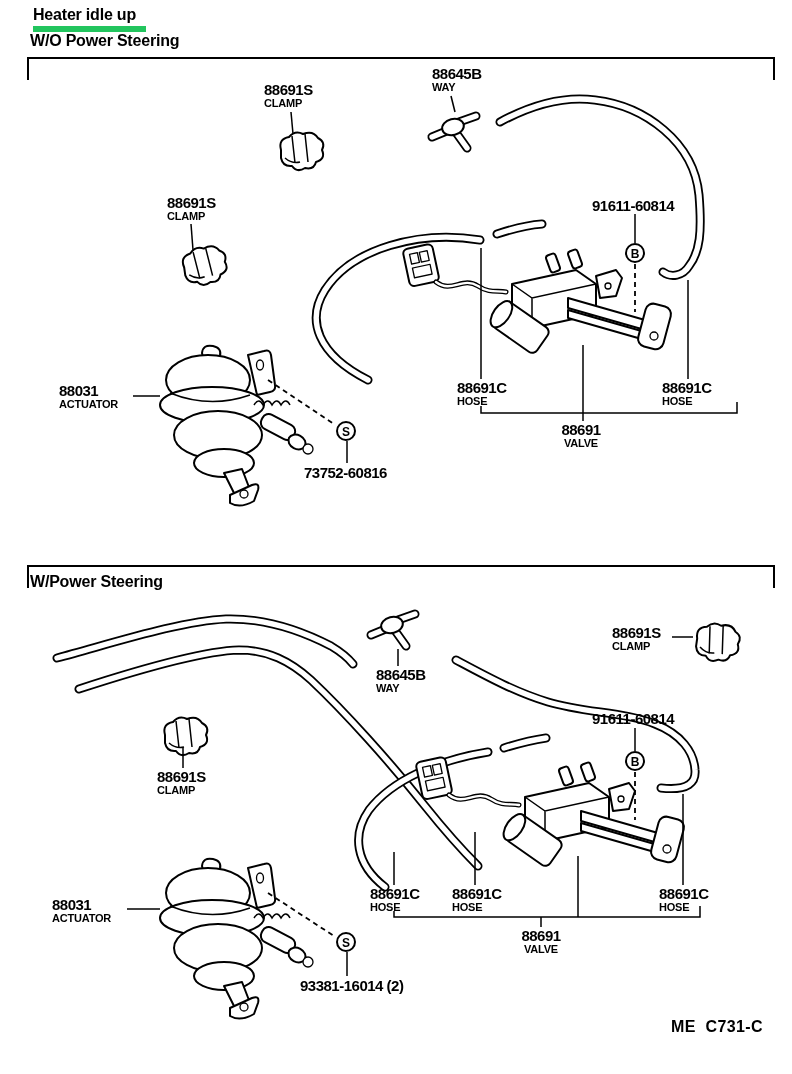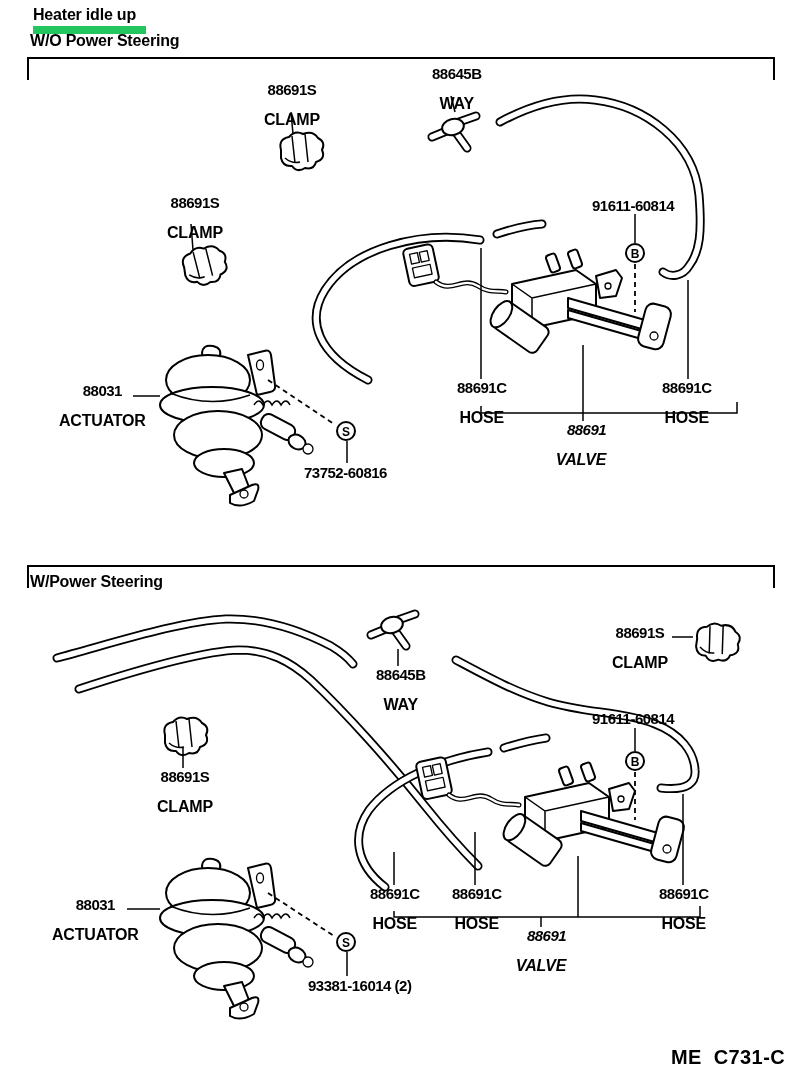--- a/index.html
+++ b/index.html
@@ -1,25 +1,25 @@
 <!DOCTYPE html>
 <html><head>
 <meta charset="utf-8">
 <style>
   html,body{margin:0;padding:0;background:#fff;}
   .canvas{position:relative;width:792px;height:1074px;background:#ffffff;
           font-family:"Liberation Sans",sans-serif;color:#000;overflow:hidden;}
   .art{position:absolute;left:0;top:0;}
   .hdr{position:absolute;font-weight:bold;font-size:16px;letter-spacing:-0.2px;white-space:nowrap;}
-  .title{border-bottom:8px solid #22c55e;padding:0 10px 2px 0;}
-  .part-label{position:absolute;line-height:1;white-space:nowrap;text-align:center;}
+  .title{border-bottom:6px solid #22c55e;padding:0 10px 2px 0;}
+  .part-label{position:absolute;line-height:1;white-space:nowrap;}
   .pn{font-weight:bold;font-size:15px;letter-spacing:-0.5px;}
-  .pname{font-weight:bold;font-size:16px;letter-spacing:-0.2px;margin-top:15px;}
-  .center{transform:translateX(-50%);text-align:right;font-style:italic;}
-  .footer{position:absolute;font-weight:bold;font-size:20px;letter-spacing:0.4px;white-space:pre;margin-top:28px;}
+  .pname{font-weight:bold;font-size:11px;letter-spacing:-0.2px;margin-top:1px;}
+  .center{transform:translateX(-50%);text-align:center;}
+  .footer{position:absolute;font-weight:bold;font-size:16px;letter-spacing:0.4px;white-space:pre;}
   
   .ln{stroke:#000;stroke-width:1.5;fill:none;}
   .ln2{stroke:#000;stroke-width:2;fill:none;}
   .dash{stroke:#000;stroke-width:1.8;fill:none;stroke-dasharray:5 4;}
   .ho{stroke:#000;stroke-width:9;fill:none;stroke-linecap:round;stroke-linejoin:round;}
   .hi{stroke:#fff;stroke-width:5.4;fill:none;stroke-linecap:round;stroke-linejoin:round;}
   .wo{stroke:#000;stroke-width:5;fill:none;stroke-linecap:round;}
   .wi{stroke:#fff;stroke-width:2.4;fill:none;stroke-linecap:round;}
   .part{fill:#fff;stroke:#000;stroke-width:2;stroke-linejoin:round;}
   .partthin{fill:#fff;stroke:#000;stroke-width:1.3;stroke-linejoin:round;}
@@ -257,19 +257,19 @@
     <div class="pname">HOSE</div>
   </div>
   <div class="part-label center" style="left:541px;top:928px">
     <div class="pn">88691</div>
     <div class="pname">VALVE</div>
   </div>
   <div class="part-label" style="left:52px;top:897px">
     <div class="pn">88031</div>
     <div class="pname">ACTUATOR</div>
   </div>
-  <div class="part-label" style="left:308px;top:978px">
+  <div class="part-label" style="left:300px;top:978px">
     <div class="pn">93381-16014 (2)</div>
   </div>
 
   <div class="footer" style="left:671px;top:1018px">ME  C731-C</div>
 
 </div>
 
 </body></html>

